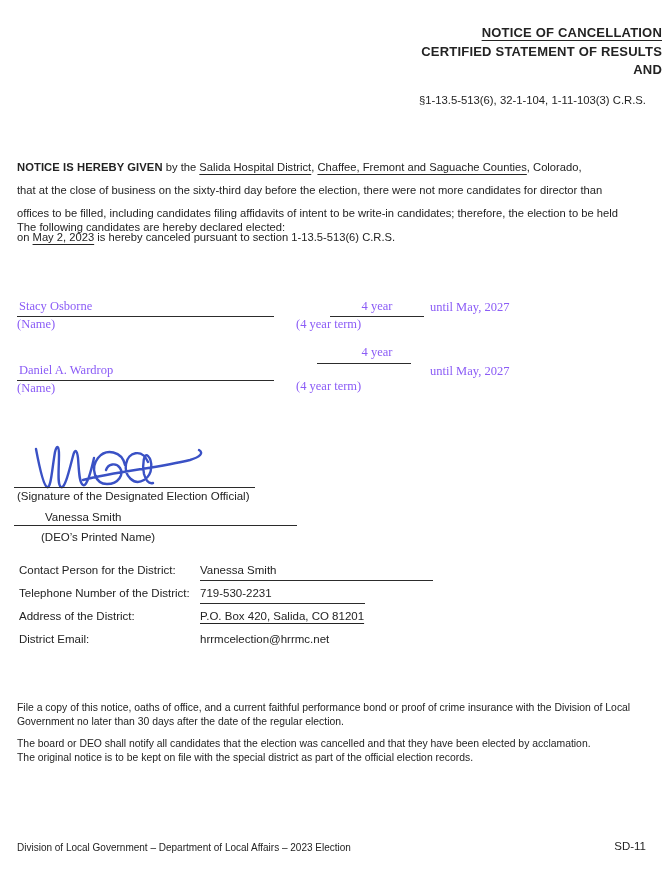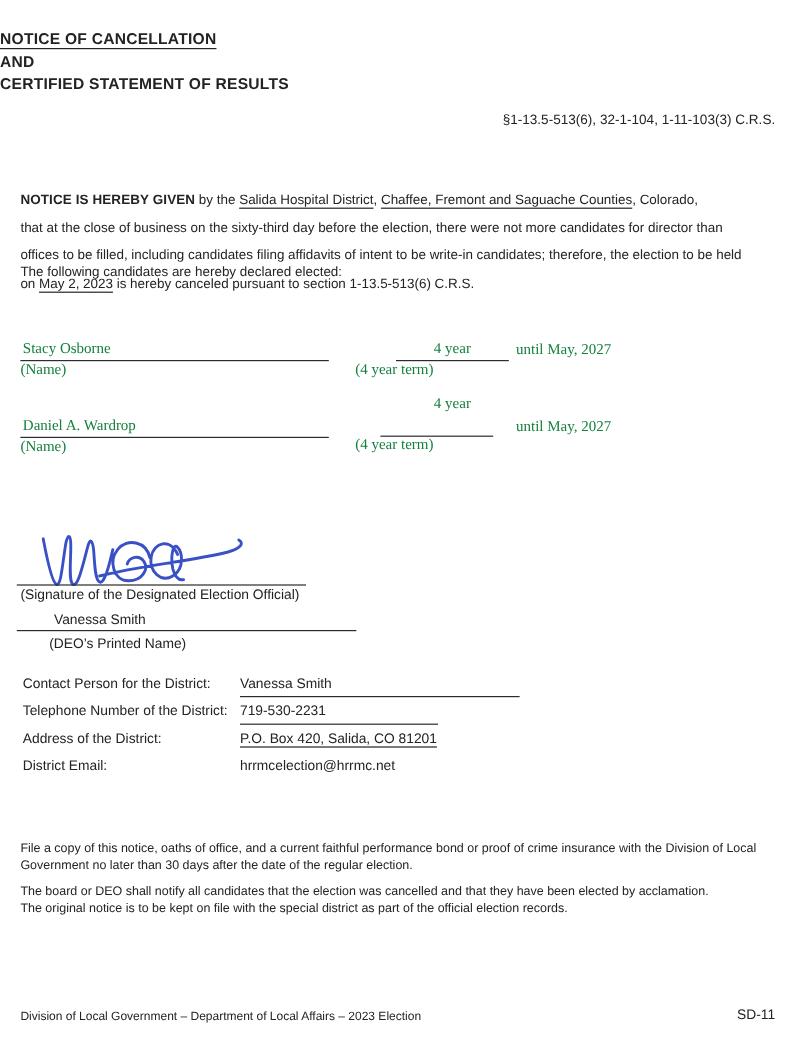--- a/index.html
+++ b/index.html
@@ -5,26 +5,26 @@
   html,body{margin:0;padding:0;background:#8a8a8a;}
   .page{
     position:relative;
     width:662px;height:876px;
     margin:0 auto;
     background:#ffffff;
     font-family:"Liberation Sans","DejaVu Sans",sans-serif;
     color:#232323;
     overflow:hidden;
   }
-  .serif{font-family:"Liberation Serif","DejaVu Serif",serif;color:#15803d;}
+  .serif{font-family:"Liberation Serif","DejaVu Serif",serif;color:#8b5cf6;margin-top:16px;}
   .abs{position:absolute;}
   .nowrap{white-space:nowrap;}
 
   
-  .doc-header{top:24px;left:0;right:0;text-align:left;font-weight:bold;font-size:13px;line-height:18.5px;letter-spacing:.2px;}
+  .doc-header{top:24px;left:0;right:0;text-align:right;font-weight:bold;font-size:13px;line-height:18.5px;letter-spacing:.2px;}
   .doc-header .u{text-decoration:underline;text-underline-offset:3px;}
   .statute{top:94px;right:16px;font-size:11.3px;}
 
   
   .body-par{top:156px;left:17px;width:632px;font-size:11.2px;line-height:23.2px;}
   .body-par .u{text-decoration:underline;text-underline-offset:2.5px;}
   .body-par b{letter-spacing:.1px;}
   .declared{top:221px;left:17px;font-size:11.2px;}
 
   
@@ -59,22 +59,22 @@
   .footer-left{top:841px;left:17px;font-size:10px;line-height:13.5px;}
   .footer-right{top:840px;right:16px;font-size:11.5px;}
 </style>
 </head>
 <body>
 
 <div class="page">
 
   <div class="abs doc-header">
     <div class="u">NOTICE OF CANCELLATION</div>
+    <div>CERTIFIED STATEMENT OF RESULTS</div>
     <div>AND</div>
-    <div>CERTIFIED STATEMENT OF RESULTS</div>
   </div>
   <div class="abs statute">§1-13.5-513(6), 32-1-104, 1-11-103(3) C.R.S.</div>
 
   <div class="abs body-par">
     <div class="nowrap"><b>NOTICE IS HEREBY GIVEN</b><span> by the </span><span class="u">Salida Hospital District</span><span>, </span><span class="u">Chaffee, Fremont and Saguache Counties</span><span>, Colorado,</span></div>
     <div class="nowrap">that at the close of business on the sixty-third day before the election, there were not more candidates for director than</div>
     <div class="nowrap">offices to be filled, including candidates filing affidavits of intent to be write-in candidates; therefore, the election to be held</div>
     <div class="nowrap"><span>on </span><span class="u">May 2, 2023</span><span> is hereby canceled pursuant to section 1-13.5-513(6) C.R.S.</span></div>
   </div>
 

